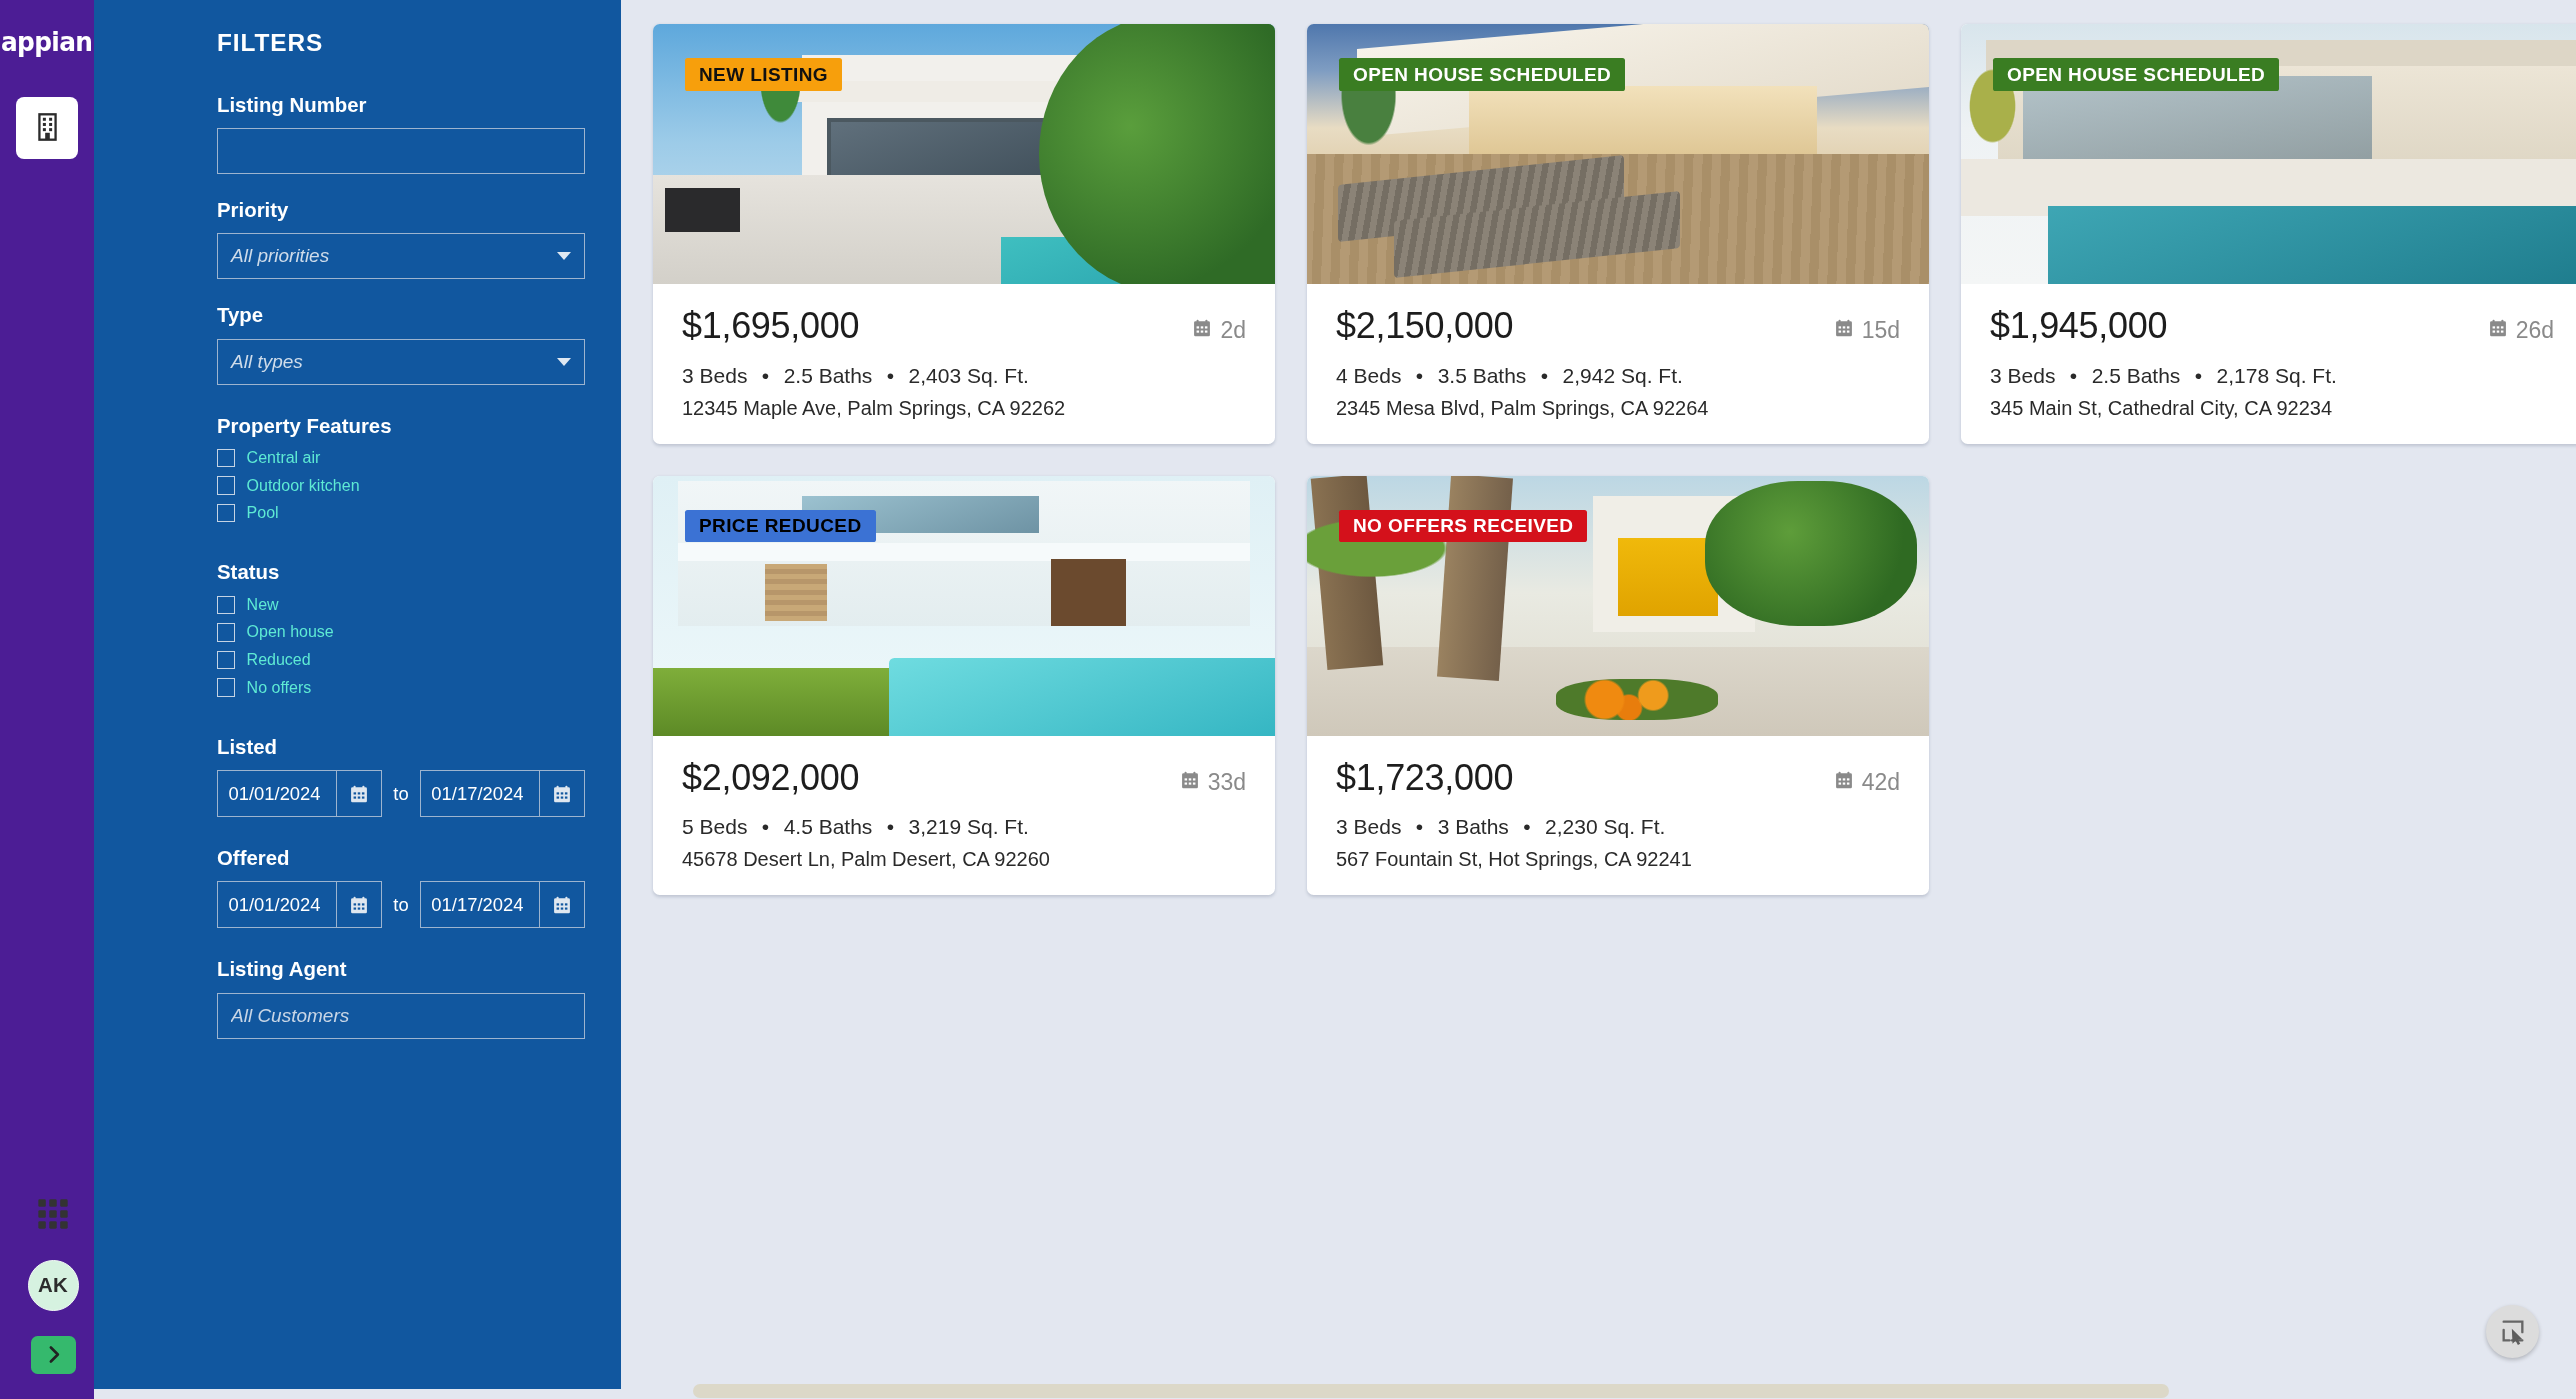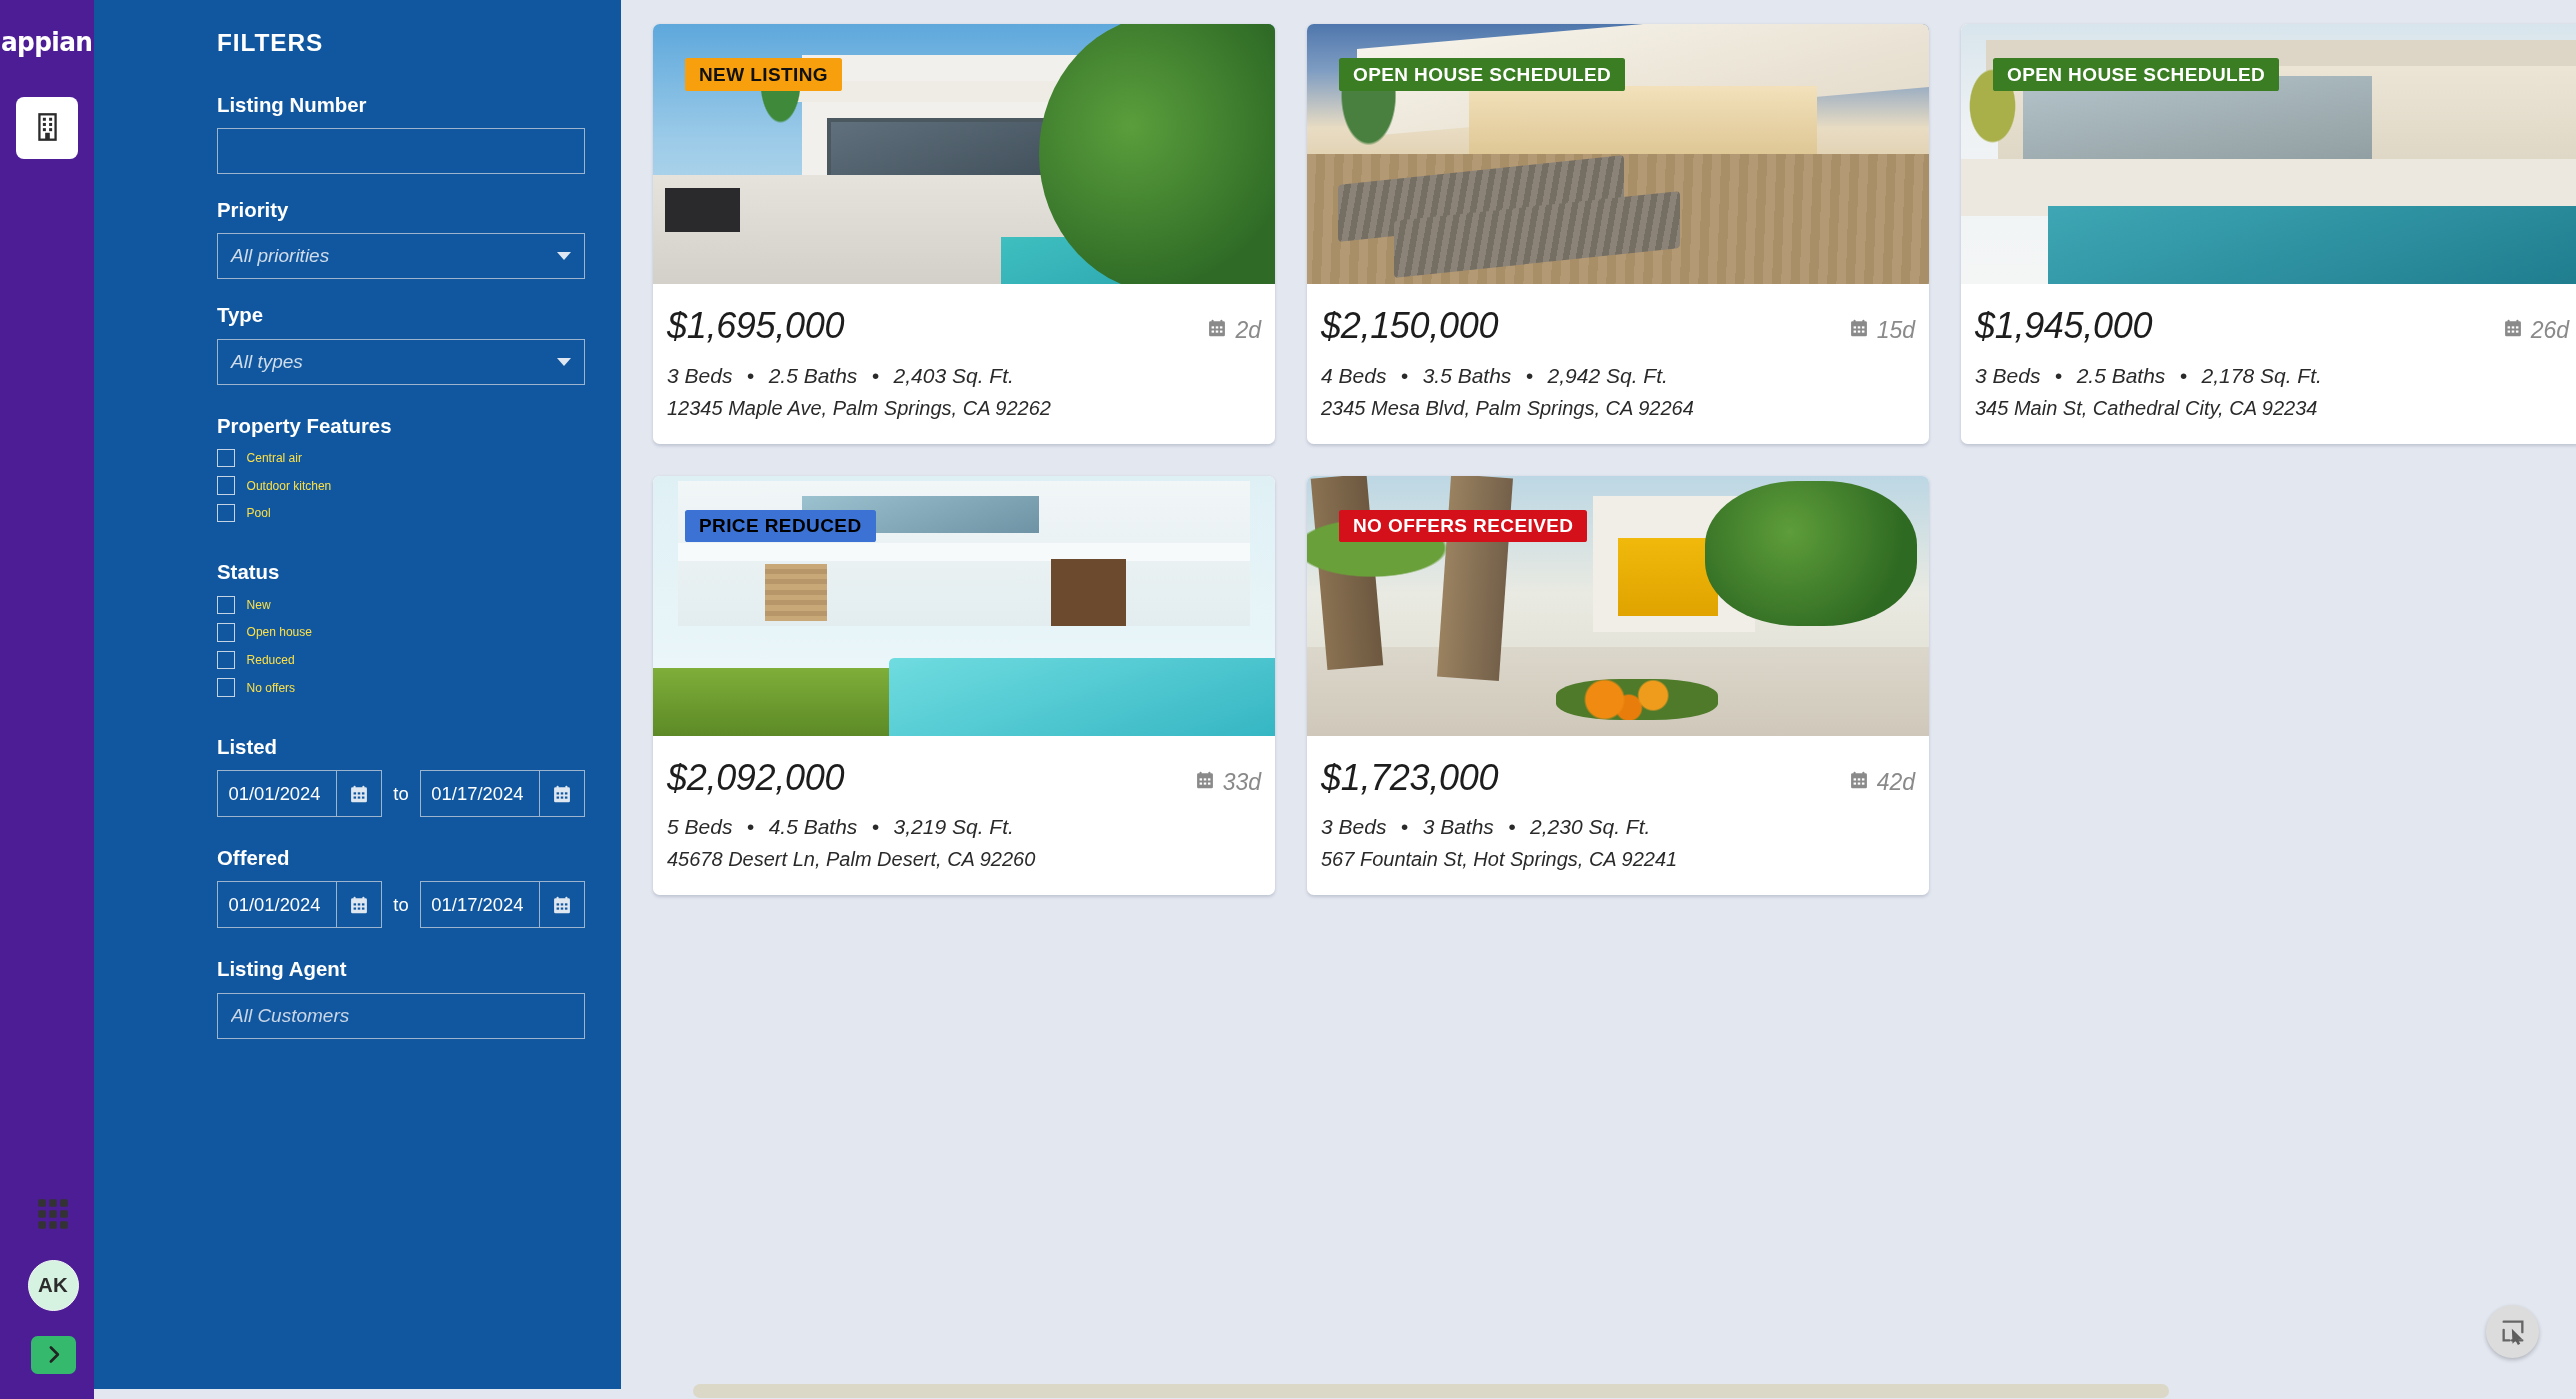--- a/index.html
+++ b/index.html
@@ -125,21 +125,21 @@
     margin-bottom: 9.2px;
     cursor: pointer;
   }
   .checkbox {
     width: 18.4px; height: 18.4px;
     border: 1.1px solid #c4d3e4;
     background: transparent;
     flex: 0 0 18.4px;
     margin-right: 11.2px;
   }
-  .checklabel { color: #fde047; font-size: 12px; }
+  .checklabel { color: #5eead4; font-size: 16px; }
 
   .daterow { display: flex; align-items: center; }
   .datebox {
     display: flex; align-items: stretch;
     border: 1px solid #9db4cf;
     height: 47px;
     width: 191px;
   }
   .dateval {
     flex: 1;
@@ -189,21 +189,21 @@
     top: 34px; left: 32px;
     padding: 6.6px 14px 7.2px;
     border-radius: 2.6px;
     font-size: 19px;
     font-weight: 700;
     letter-spacing: 0.4px;
     line-height: 1;
     white-space: nowrap;
     z-index: 4;
   }
-  .card-body { padding: 21px 14px 24px; font-style: italic; }
+  .card-body { padding: 21px 29px 24px; }
   .price-row {
     display: flex; align-items: baseline; justify-content: space-between;
   }
   .price { font-size: 36px; color: #1d1d1d; font-weight: 400; letter-spacing: -0.3px; }
   .days { display: flex; align-items: center; color: #8a8a8a; font-size: 23px; gap: 8px; }
   .specs { margin-top: 16.5px; font-size: 21px; color: #2a2a2a; }
   .specs .dot { margin: 0 8.6px; }
   .addr { margin-top: 9.2px; font-size: 20px; color: #2a2a2a; }
 
   

